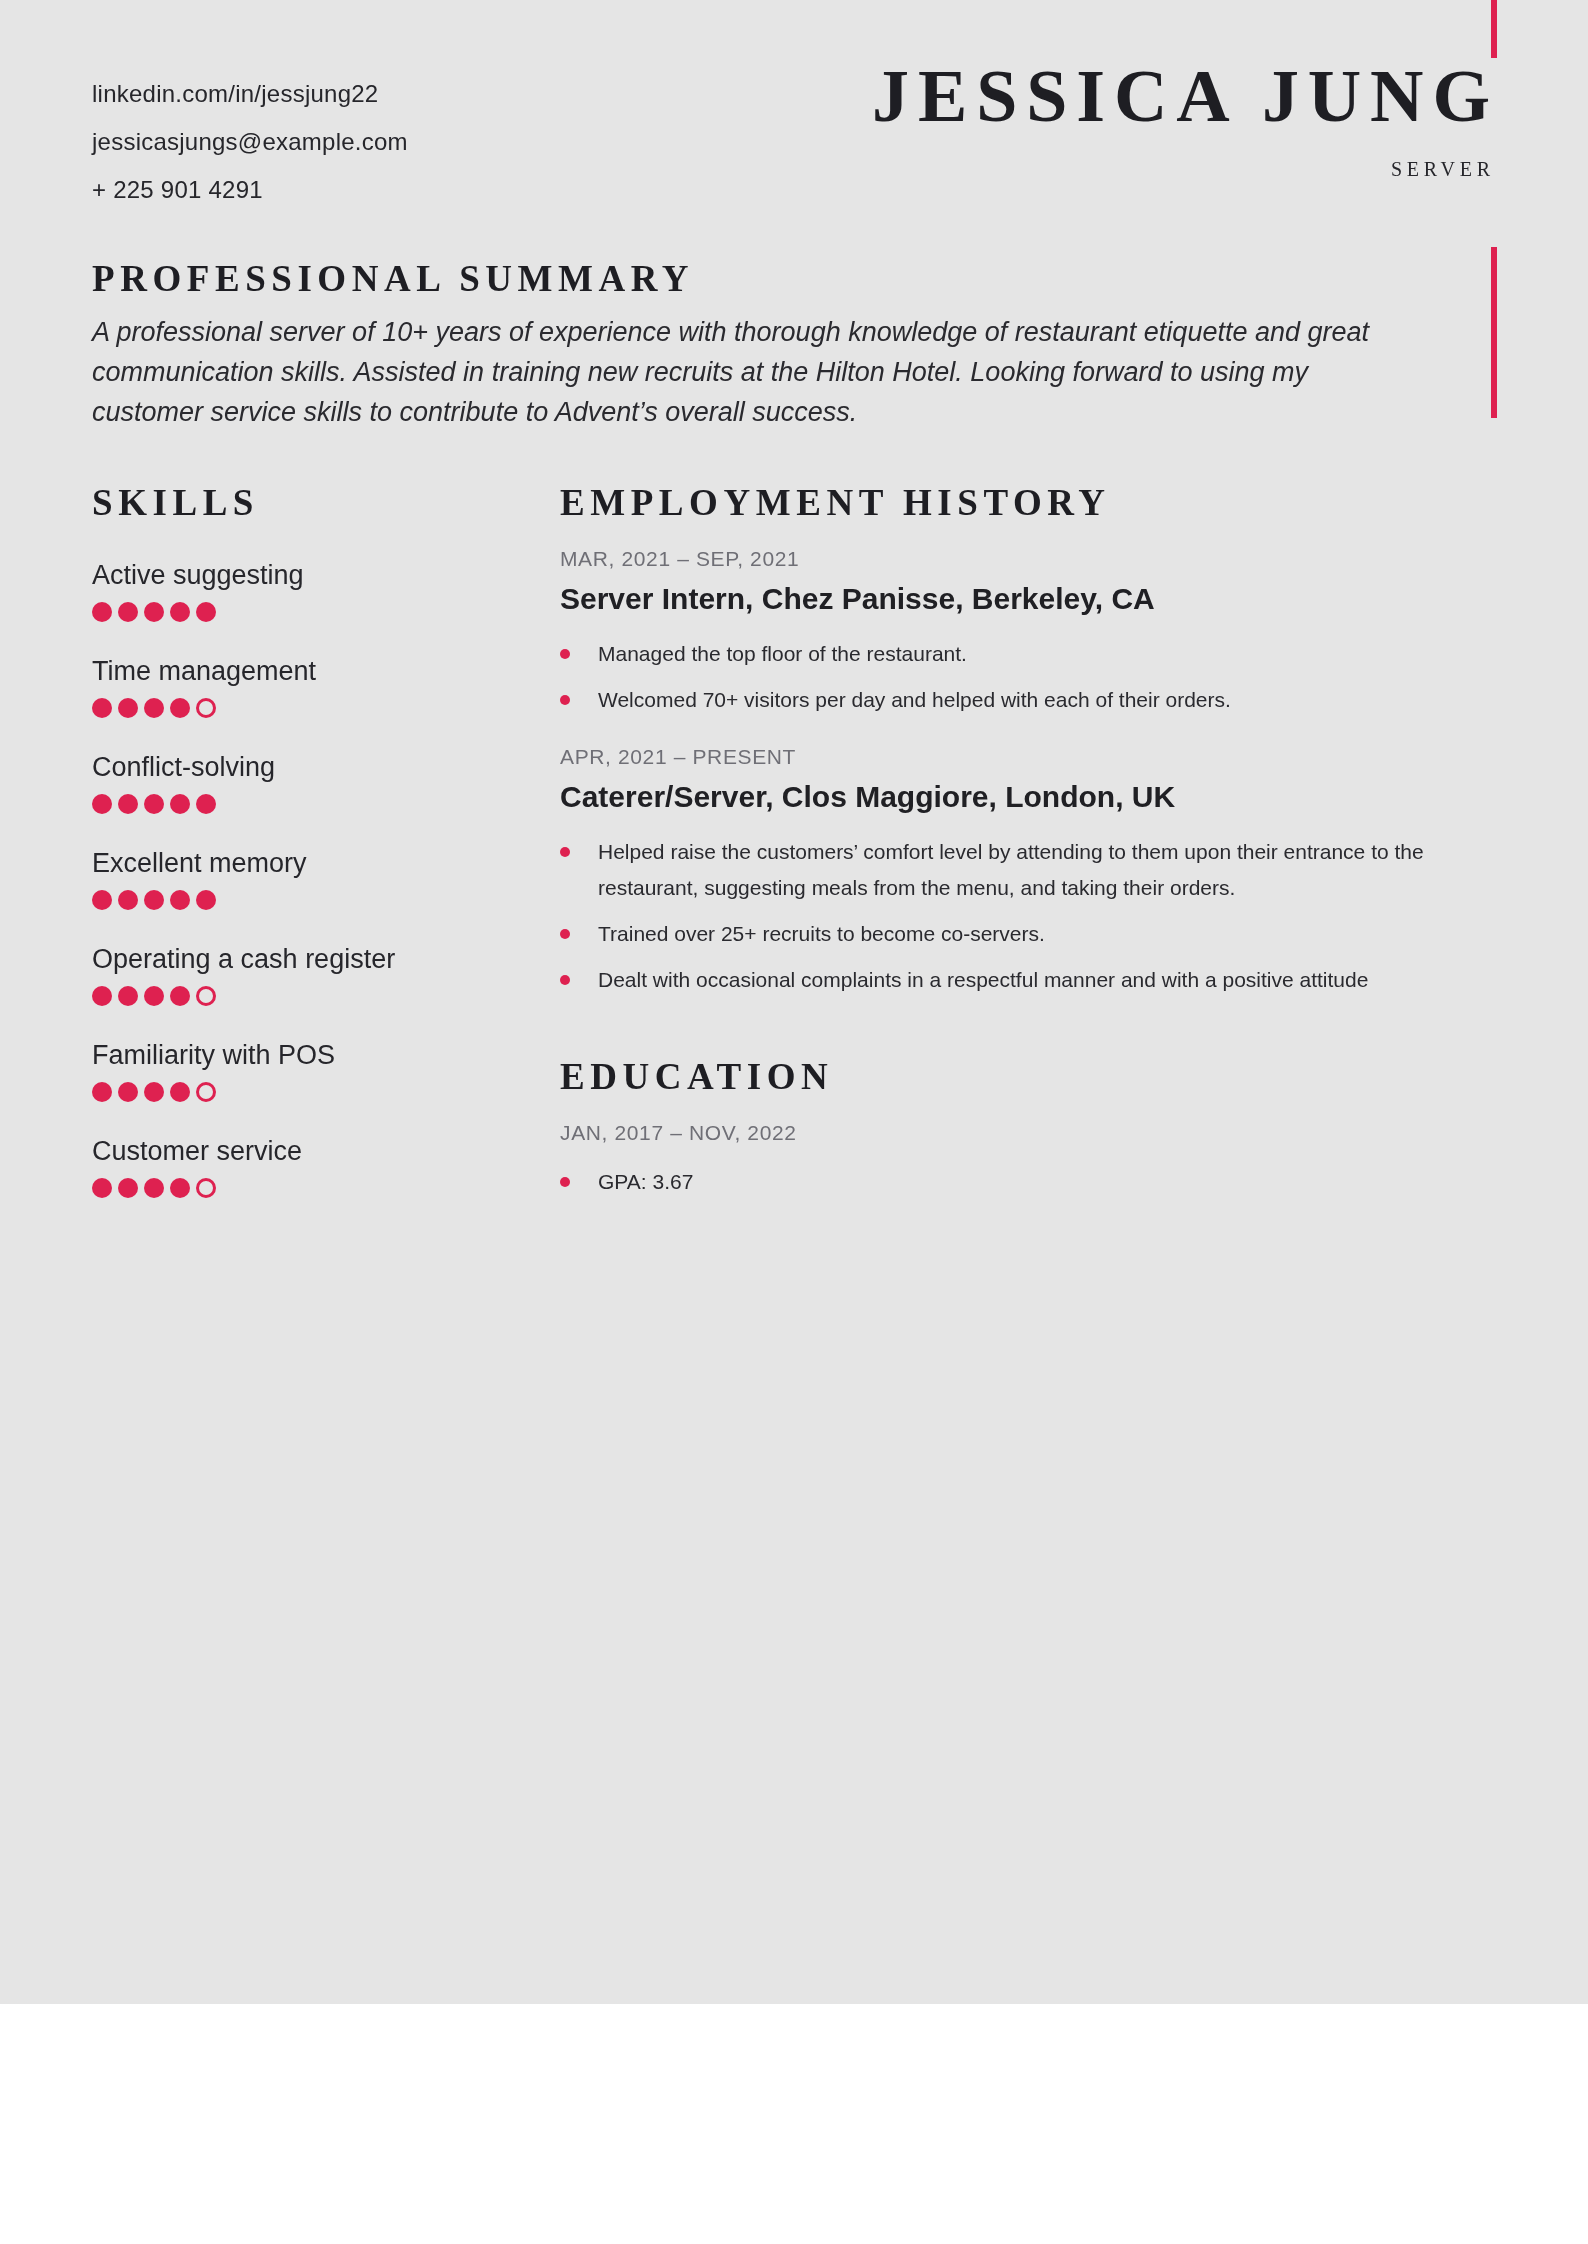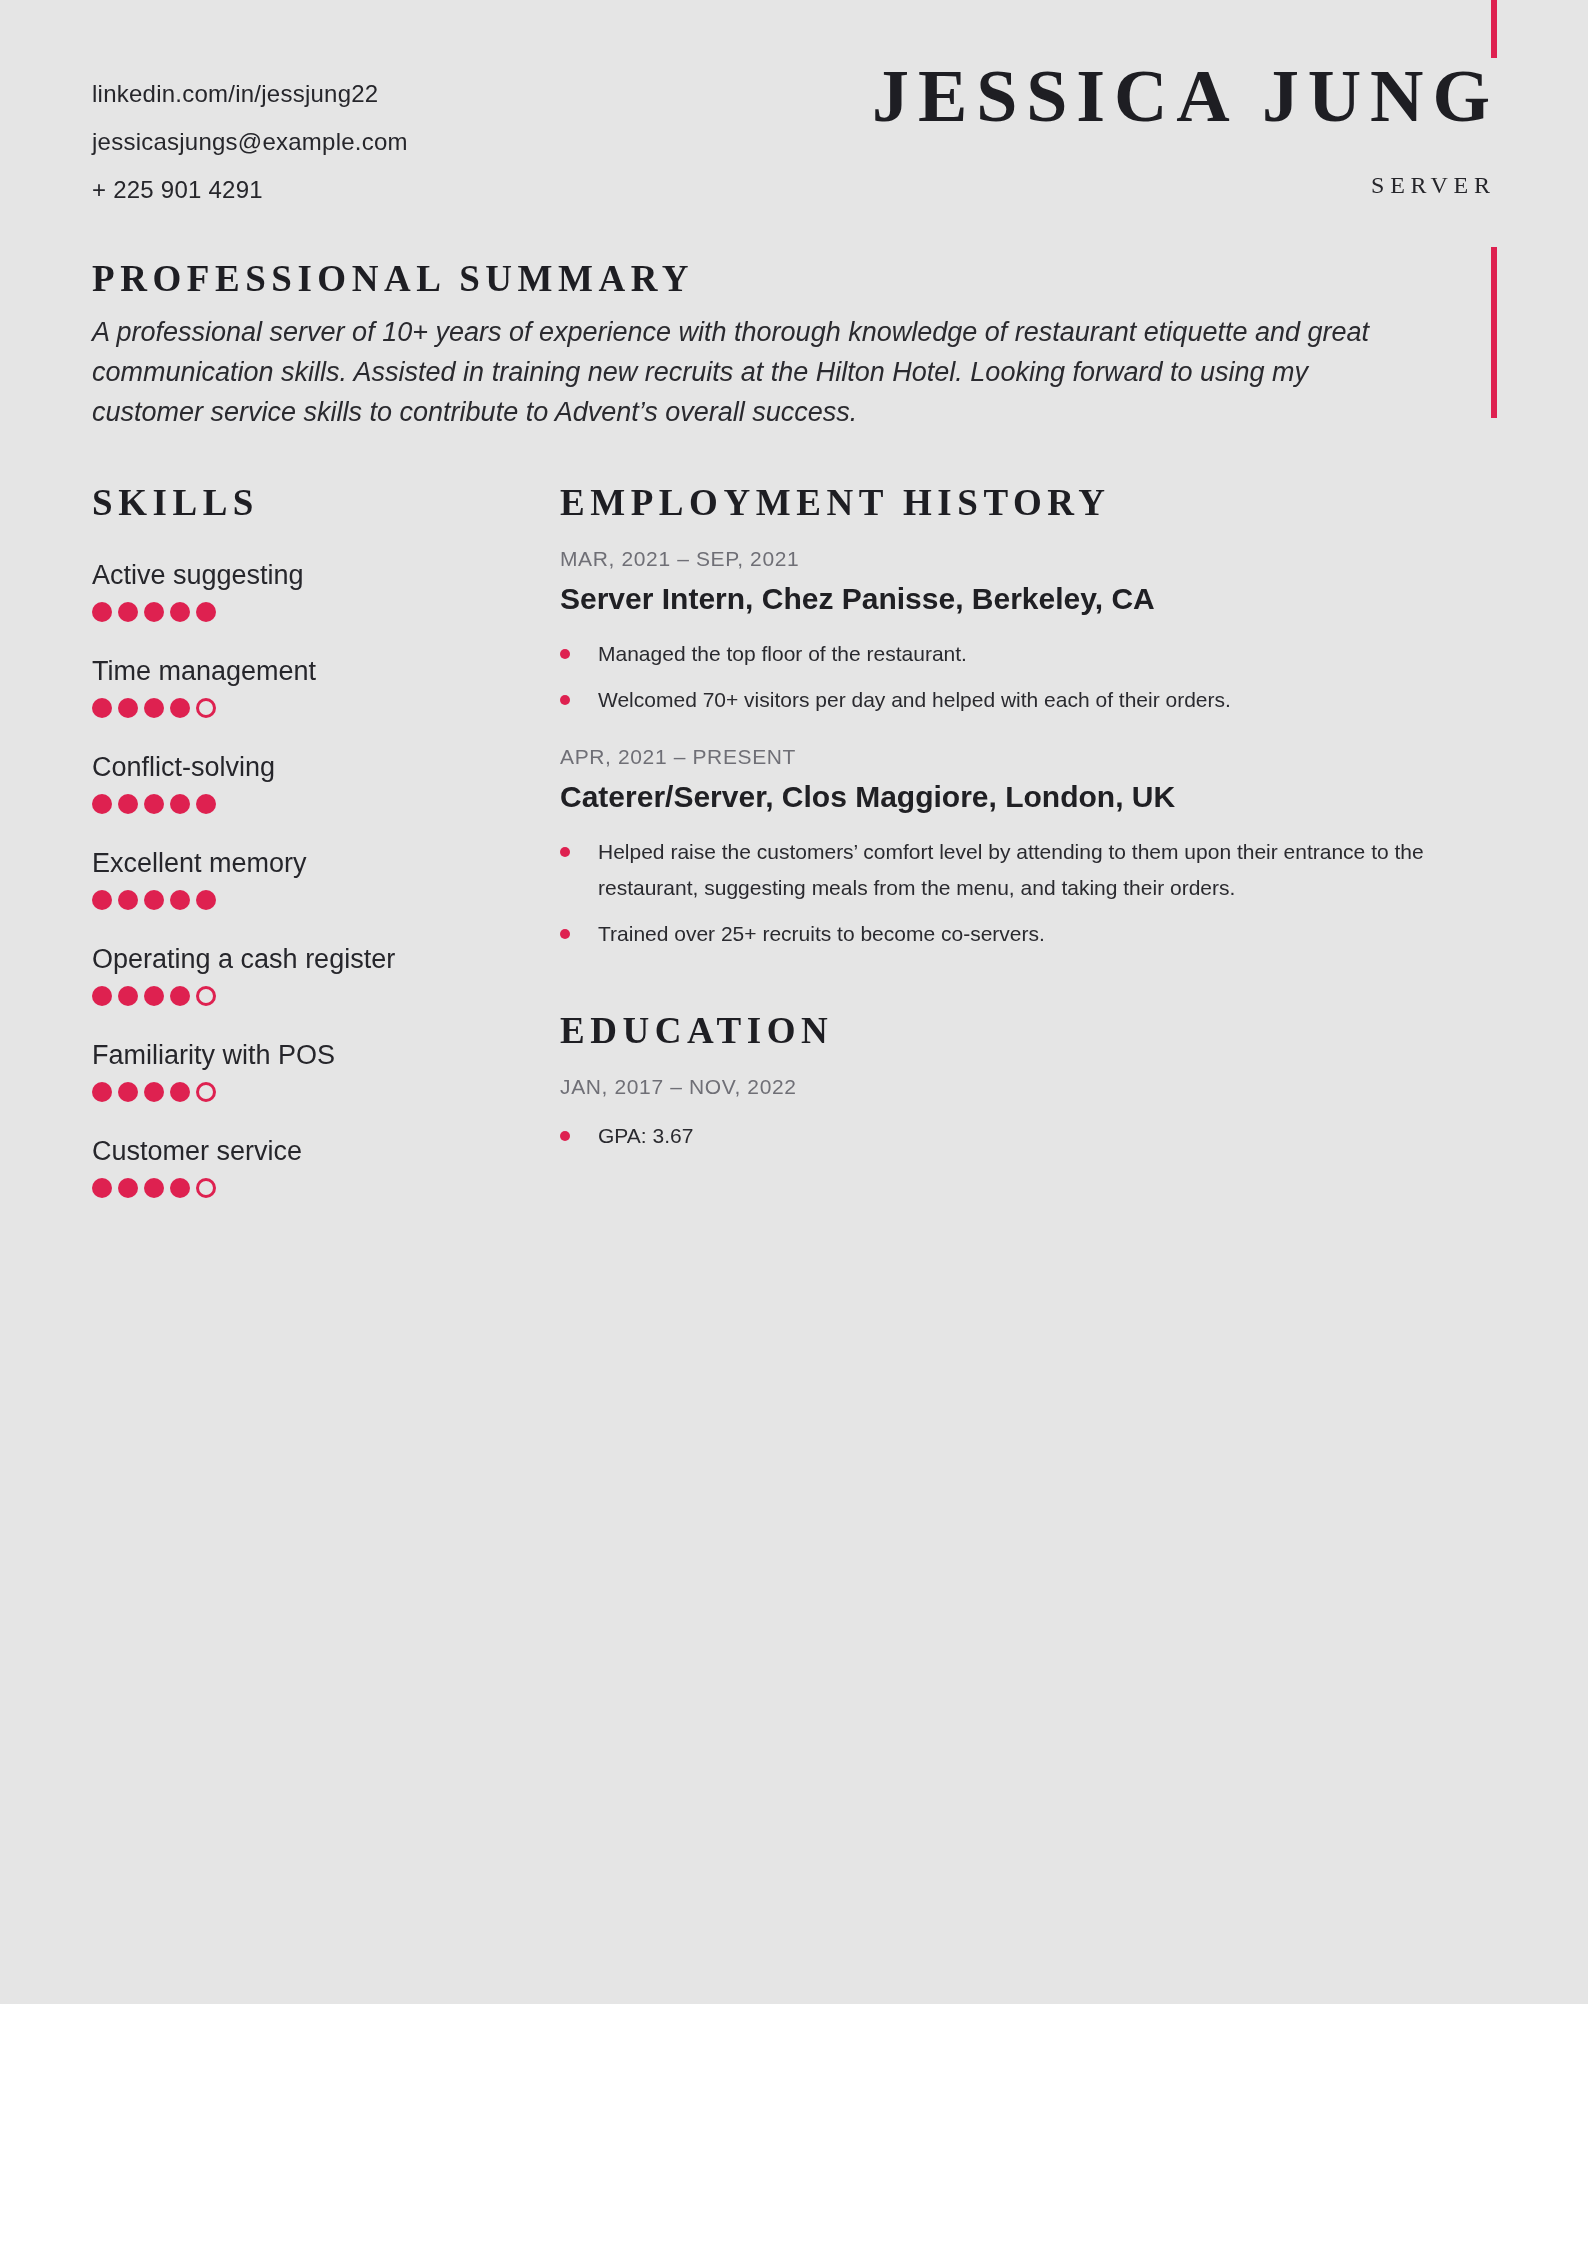--- a/index.html
+++ b/index.html
@@ -25,23 +25,23 @@
   .contact { padding-top:70px; font-size:24px; line-height:48px; color:#26262B; letter-spacing:0.01em; }
   .name-block { position:absolute; top:0; right:0; text-align:right; }
   .name {
     margin-top:56px;
     font-family:"Liberation Serif","DejaVu Serif",serif;
     font-size:74px; font-weight:700; line-height:80px;
     letter-spacing:0.12em; margin-right:-0.12em;
     color:#1E1E23; white-space:nowrap;
   }
   .role {
-    margin-top:32px;
+    margin-top:16px;
     font-family:"Liberation Serif","DejaVu Serif",serif;
-    font-size:24px; font-weight:500; line-height:34px;
+    font-size:20px; font-weight:500; line-height:34px;
     letter-spacing:0.24em; margin-right:-0.24em;
     color:#26262B;
   }
 
   
   .sec-heading {
     font-family:"Liberation Serif","DejaVu Serif",serif;
     font-size:37px; font-weight:600; line-height:46px;
     letter-spacing:0.15em; color:#1E1E23; white-space:nowrap;
   }
@@ -200,20 +200,21 @@
             <li>Welcomed 70+ visitors per day and helped with each of their orders.</li>
           </ul>
         </div>
 
         <div class="entry">
           <div class="entry-dates">APR, 2021 – PRESENT</div>
           <div class="entry-title">Caterer/Server, Clos Maggiore, London, UK</div>
           <ul class="bullets">
             <li>Helped raise the customers’ comfort level by attending to them upon their entrance to the restaurant, suggesting meals from the menu, and taking their orders.</li>
             <li>Trained over 25+ recruits to become co-servers.</li>
+            <li>Dealt with occasional complaints in a respectful manner and with a positive attitude</li>
           </ul>
         </div>
 
         <div class="edu-sec">
           <div class="sec-heading">EDUCATION</div>
           <div class="entry first">
             <div class="entry-dates">JAN, 2017 – NOV, 2022</div>
             <ul class="bullets">
               <li>GPA: 3.67</li>
             </ul>

